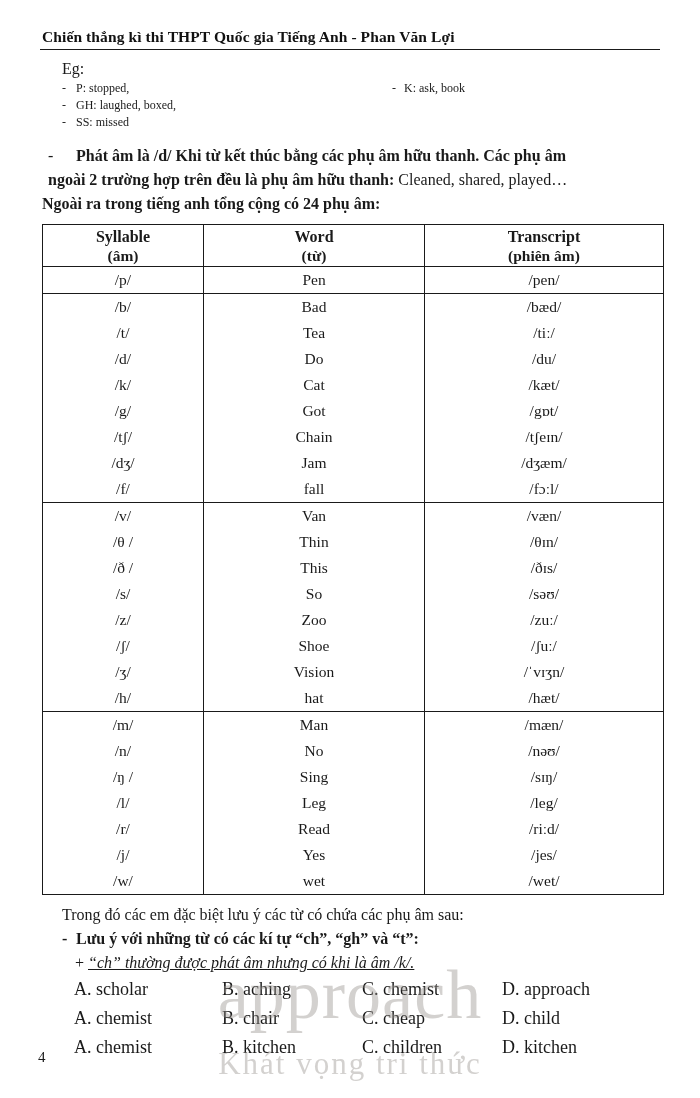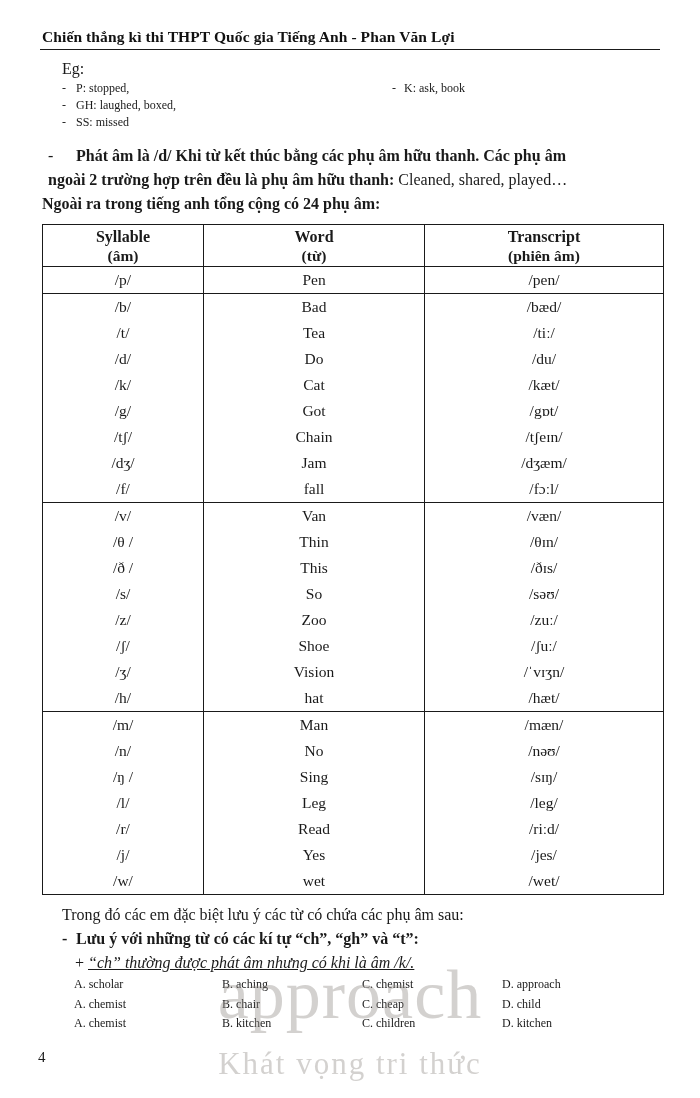--- a/index.html
+++ b/index.html
@@ -128,21 +128,21 @@
     font-weight: bold;
   }
   .plus-line {
     margin-left: 34px;
     font-style: italic;
     text-decoration: underline;
   }
   .abcd-row {
     display: flex;
     margin-left: 34px;
-    font-size: 12px;
+    font-size: 18px;
     line-height: 1.62;
   }
   .abcd-row > div:nth-child(1) { width: 148px; }
   .abcd-row > div:nth-child(2) { width: 140px; }
   .abcd-row > div:nth-child(3) { width: 140px; }
   .abcd-row > div:nth-child(4) { width: 150px; }
   .page-number {
     position: absolute;
     left: 38px;
     bottom: 32px;

